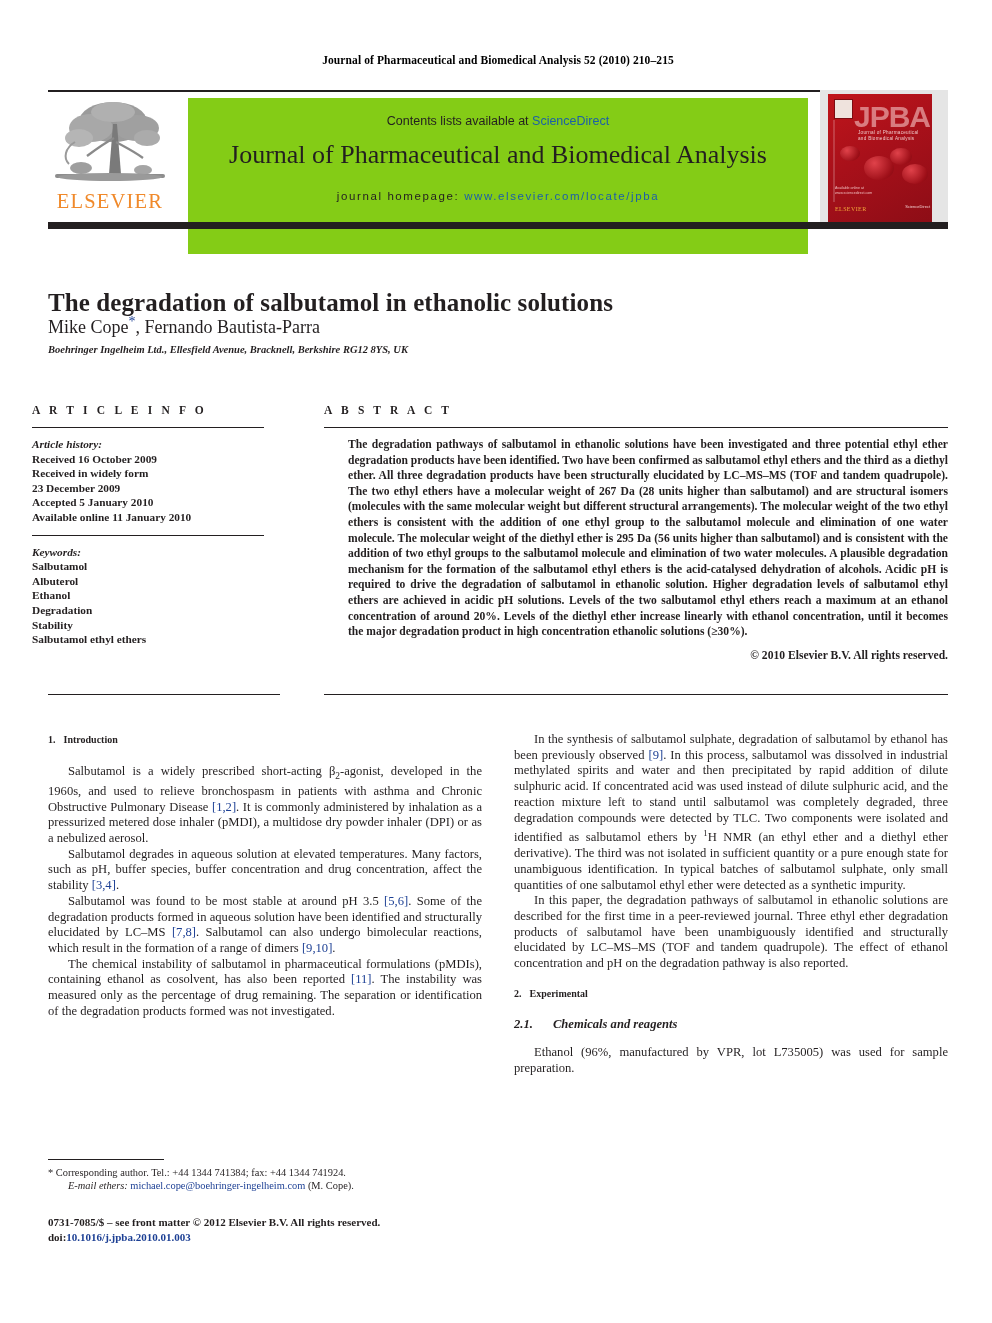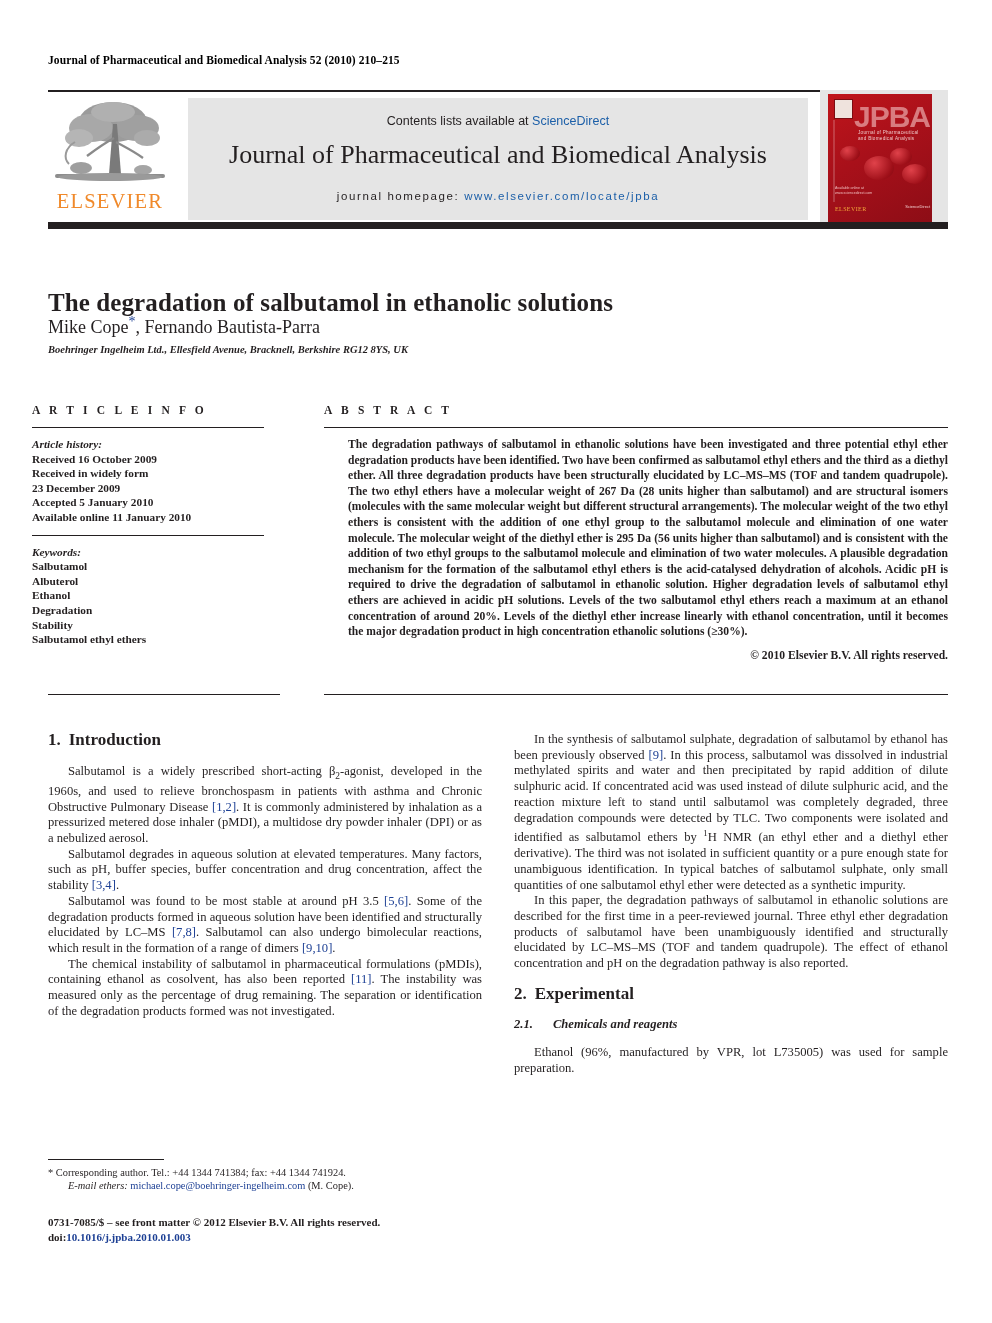--- a/index.html
+++ b/index.html
@@ -20,21 +20,21 @@
     left: 0; top: 0;
     width: 992px;
     height: 1323px;
   }
 
   
   .runhead {
     position: absolute;
     left: 48px; top: 54px;
     width: 900px;
-    text-align: left;
+    text-align: center;
     font-size: 11.5px;
     font-weight: bold;
     letter-spacing: 0.1px;
   }
 
   
   .masthead {
     position: absolute;
     left: 48px; top: 90px;
     width: 900px;
@@ -69,22 +69,22 @@
     text-align: center;
     font-family: "Liberation Serif", serif;
     font-size: 20.5px;
     letter-spacing: 1.2px;
     color: #f0892a;
     font-weight: normal;
   }
   .band {
     position: absolute;
     left: 140px; top: 8px;
-    width: 620px; height: 122px;
-    background: #e5e5e5;
+    width: 620px; height: 156px;
+    background: #84cc16;
   }
   .contents-line {
     position: absolute;
     left: 0; top: 16px;
     width: 620px;
     text-align: center;
     font-family: "Liberation Sans", sans-serif;
     font-size: 12.5px;
     color: #231f20;
   }
@@ -305,21 +305,21 @@
     width: 434px;
     font-size: 12.6px;
     line-height: 15.7px;
     text-align: justify;
     color: #231f20;
   }
   .col.left  { left: 48px;  top: 732px; }
   .col.right { left: 514px; top: 732px; }
 
   .h1 {
-    font-size: 17px;
+    font-size: 10px;
     font-weight: bold;
     margin: 0 0 16px 0;
   }
   .h1 .num { margin-right: 8px; }
   .h2 {
     font-size: 12.6px;
     font-weight: bold;
     font-style: italic;
     margin: 16px 0 12px 0;
   }

